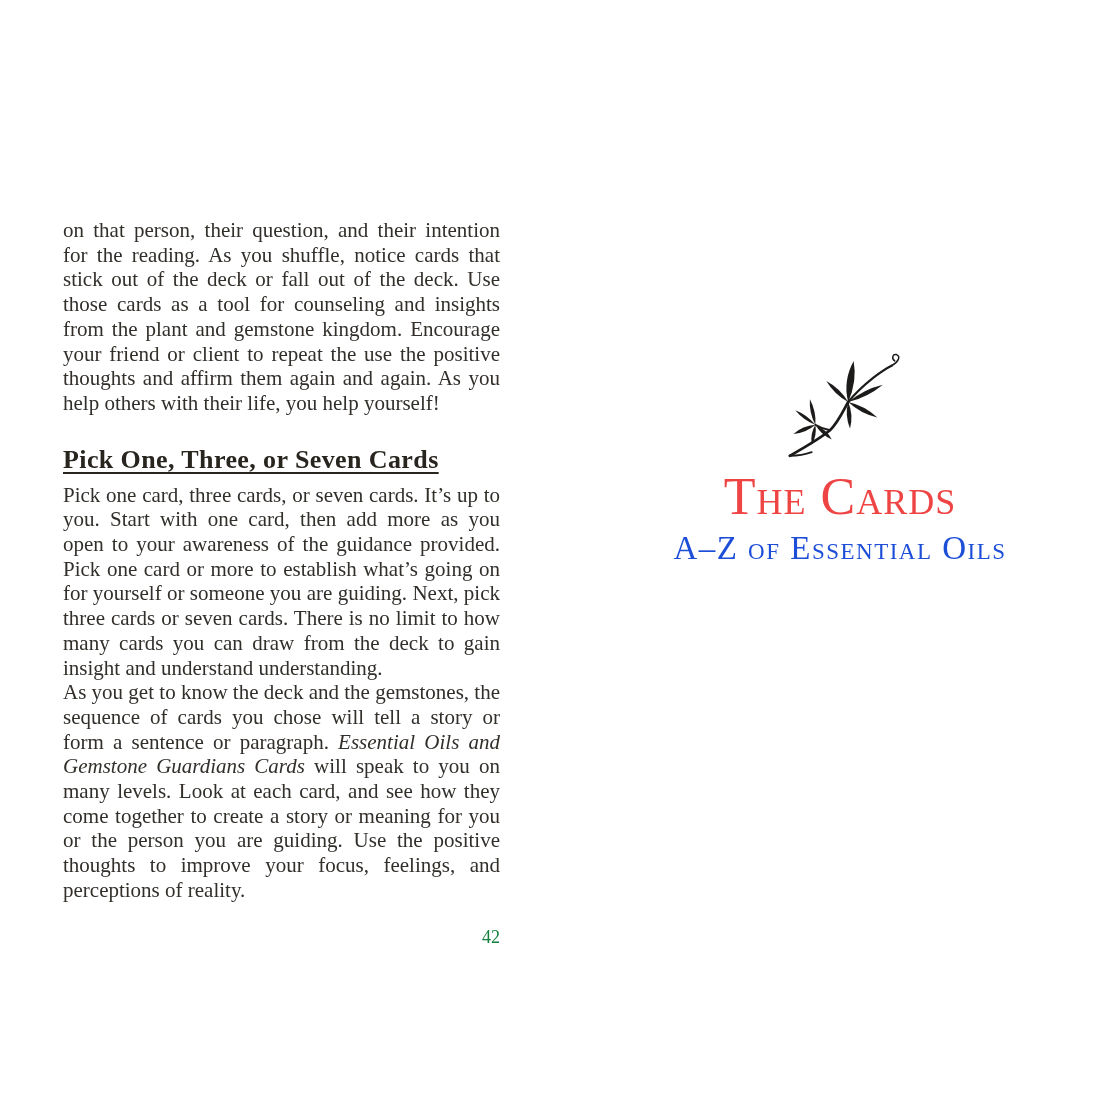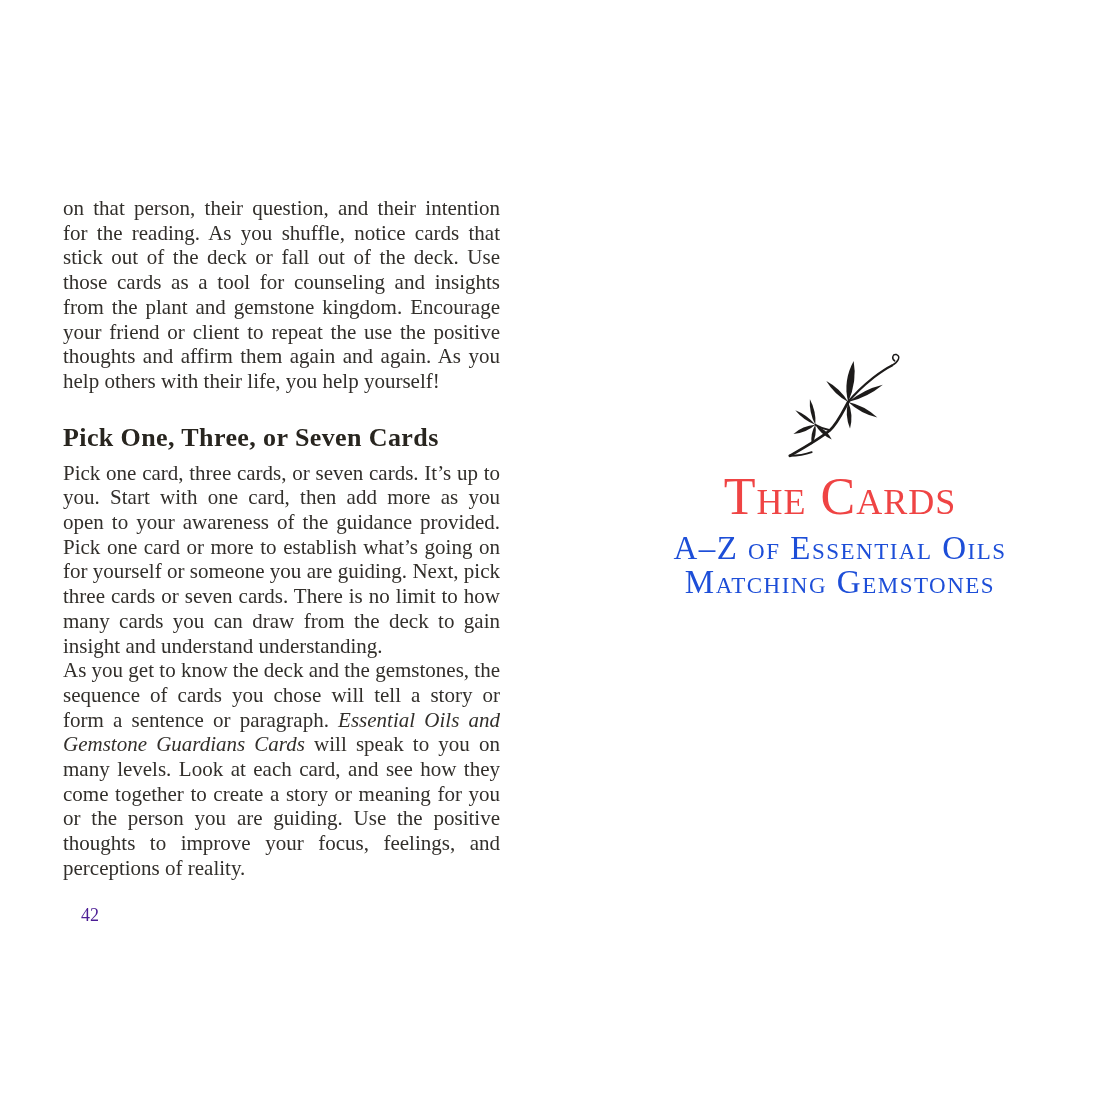--- a/index.html
+++ b/index.html
@@ -12,50 +12,51 @@
     width: 1120px;
     height: 1120px;
     background: #ffffff;
     overflow: hidden;
     font-family: "Liberation Serif", "DejaVu Serif", serif;
   }
   
   .left-page {
     position: absolute;
     left: 63px;
-    top: 196px;
+    top: 218px;
     width: 437px;
     color: #322f2b;
   }
   .body-text {
     margin: 0;
     font-size: 21px;
     line-height: 24.7px;
     text-align: justify;
     color: #322f2b;
     hyphens: none;
   }
   .body-text em {
   }
   .section-heading {
     margin: 29px 0 8px 0;
     font-size: 26px;
     line-height: 30px;
     font-weight: 700;
     letter-spacing: 0.4px;
     color: #28251f;
+    text-decoration: underline;
     text-decoration-thickness: 1.5px;
     text-underline-offset: 4px;
   }
   .page-number {
     margin-top: 24px;
     padding-left: 18px;
-    text-align: left;
+    text-align: right;
     font-size: 18px;
-    color: #4c1d95;
+    color: #15803d;
   }
   
   .right-page {
     position: absolute;
     left: 659px;
     top: 350px;
     width: 362px;
     text-align: center;
     color: #26232c;
   }
@@ -127,17 +128,16 @@
         <path d="M40,82 Q26,83 16,92 Q30,91 40,82 Z"></path>
         <path d="M40,82 Q34,92 36,104 Q42,94 40,82 Z"></path>
         <path d="M40,82 Q46,93 58,98 Q52,87 40,82 Z"></path>
       </g>
     </svg>
 
     <h1 class="display-title">The Cards</h1>
 
     <div class="display-subtitle">
       <div>A–Z of Essential Oils</div>
-      <div>Matching Gemstones</div>
     </div>
   </aside>
 
 </div>
 
 </body></html>

